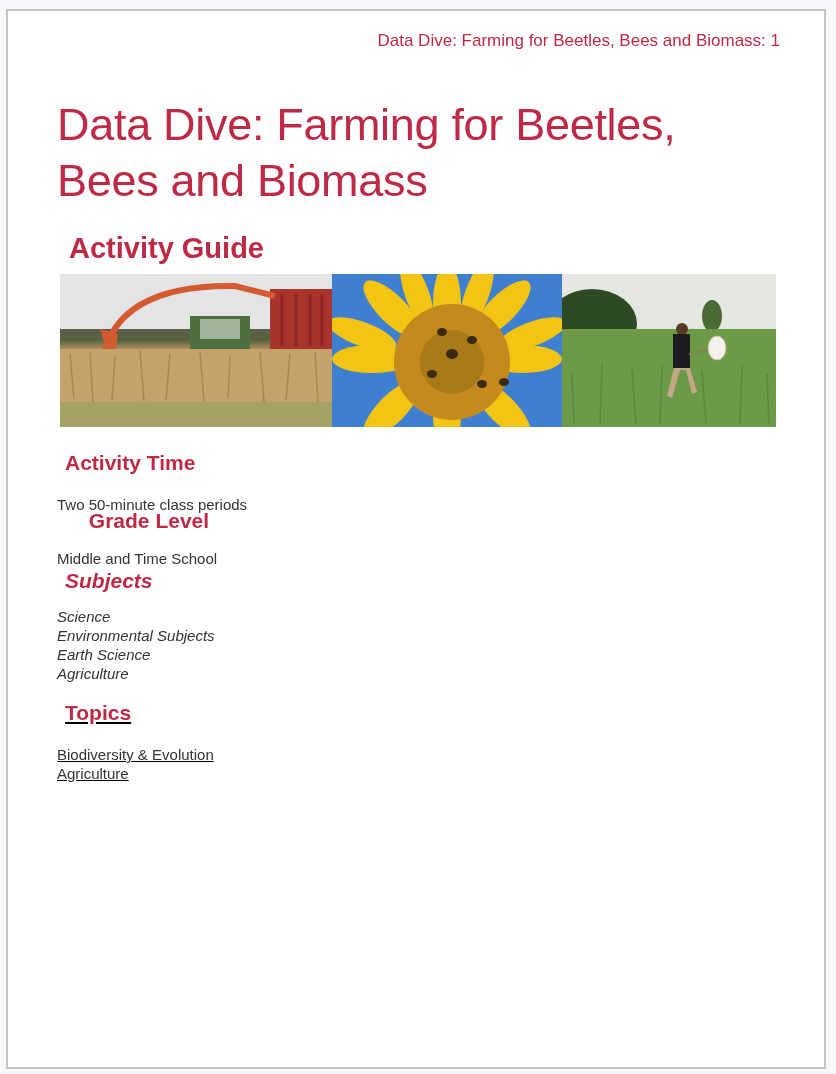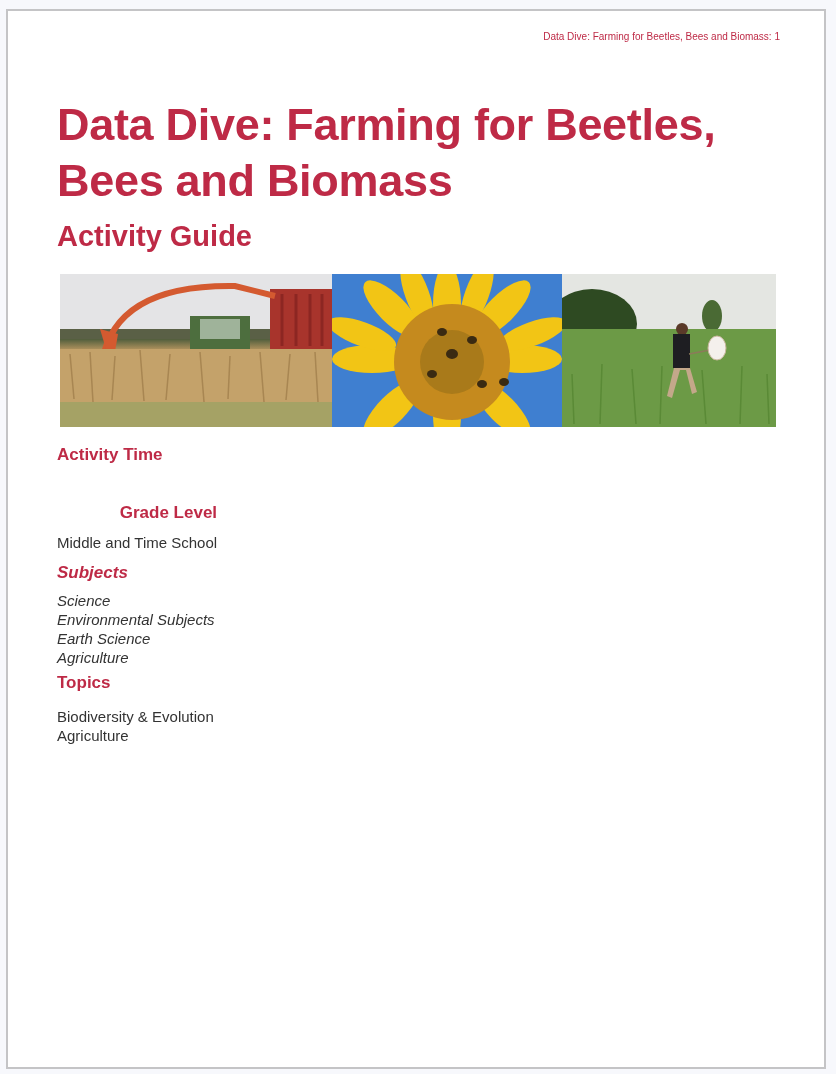--- a/index.html
+++ b/index.html
@@ -6,42 +6,42 @@
   body {
     width:836px; height:1074px; background:#f7f8fc; position:relative; overflow:hidden;
     font-family:"Liberation Sans", sans-serif;
   }
   .page {
     position:absolute; left:6px; top:9px; width:816px; height:1056px;
     background:#ffffff; border:2px solid #c4c4c6; box-sizing:content-box;
   }
   .running-header {
     position:absolute; right:44px; top:20px;
-    font-size:10px; color:#be2a46;
+    font-size:17px; color:#be2a46;
   }
   .title {
     position:absolute; left:49px; top:86px; margin:0;
-    font-size:45px; line-height:56px; font-weight:bold; color:#be2a46;
+    font-size:45px; line-height:56px; font-weight:normal; color:#be2a46;
     letter-spacing:-0.3px; width:720px;
   }
   .subtitle {
-    position:absolute; left:49px; top:205px; margin:0;
+    position:absolute; left:49px; top:205px; margin:12px;
     font-size:29px; line-height:40px; font-weight:bold; color:#be2a46;
   }
   .banner {
     position:absolute; left:52px; top:263px; width:716px; height:153px;
     display:flex; overflow:hidden;
   }
   .photo { height:100%; position:relative; overflow:hidden; }
   .photo-harvest { width:272px; background:linear-gradient(#e6e6e8 0%, #dcdcdc 38%, #4a5a3a 42%, #b89660 50%, #c8a468 75%, #9a9a62 100%); }
   .photo-sunflower { width:230px; background:#3f7fd0; }
   .photo-field { width:214px; background:linear-gradient(#e8e8e8 0%, #e2e4e0 32%, #6e8e4a 38%, #6e9a48 60%, #5a8a3a 100%); }
   .section { position:absolute; left:49px; }
   .section h2 {
-    margin:0; font-size:17px; line-height:28px; font-weight:bold; color:#be2a46;
+    margin:8px; font-size:21px; line-height:28px; font-weight:bold; color:#be2a46;
   }
   .section .item { font-size:15px; line-height:19px; color:#333333; }
 </style>
 </head>
 <body>
 
 <div class="page">
   <div class="running-header">Data Dive: Farming for Beetles, Bees and Biomass: 1</div>
 
   <h1 class="title">Data Dive: Farming for Beetles, Bees and Biomass</h1>
@@ -128,36 +128,37 @@
         <path d="M112 94 L105 122 L110 124 L118 96 L124 96 L130 120 L135 118 L128 94 Z" fill="#c4a88a"></path>
         <line x1="127" y1="80" x2="148" y2="76" stroke="#8c7a5a" stroke-width="1.5"></line>
         <ellipse cx="155" cy="74" rx="9" ry="12" fill="#f4f0ec" stroke="#c9b79e"></ellipse>
       </svg>
     </div>
   </div>
 
   <div class="section" style="top:430px;">
     <h2>Activity Time</h2>
     <div style="height:10px;"></div>
+    <div class="item">Two 50-minute class periods</div>
   </div>
 
   <div class="section" style="top:488px;text-align:right;">
     <h2>Grade Level</h2>
     <div style="height:6px;"></div>
     <div class="item">Middle and Time School</div>
   </div>
 
   <div class="section" style="top:548px;font-style:italic;">
     <h2>Subjects</h2>
     <div style="height:4px;"></div>
     <div class="item">Science</div>
     <div class="item">Environmental Subjects</div>
     <div class="item">Earth Science</div>
     <div class="item">Agriculture</div>
   </div>
 
-  <div class="section" style="top:658px;">
+  <div class="section" style="top:680px;text-decoration:underline;">
     <h2>Topics</h2>
     <div style="height:10px;"></div>
     <div class="item">Biodiversity &amp; Evolution</div>
     <div class="item">Agriculture</div>
   </div>
 </div>
 
 </body></html>

